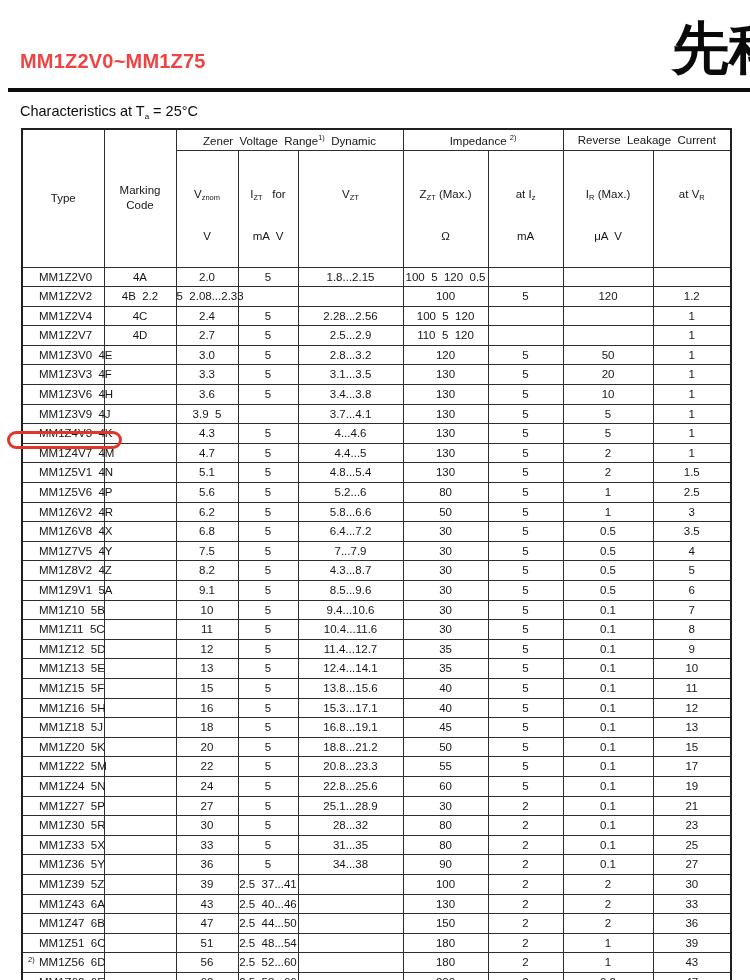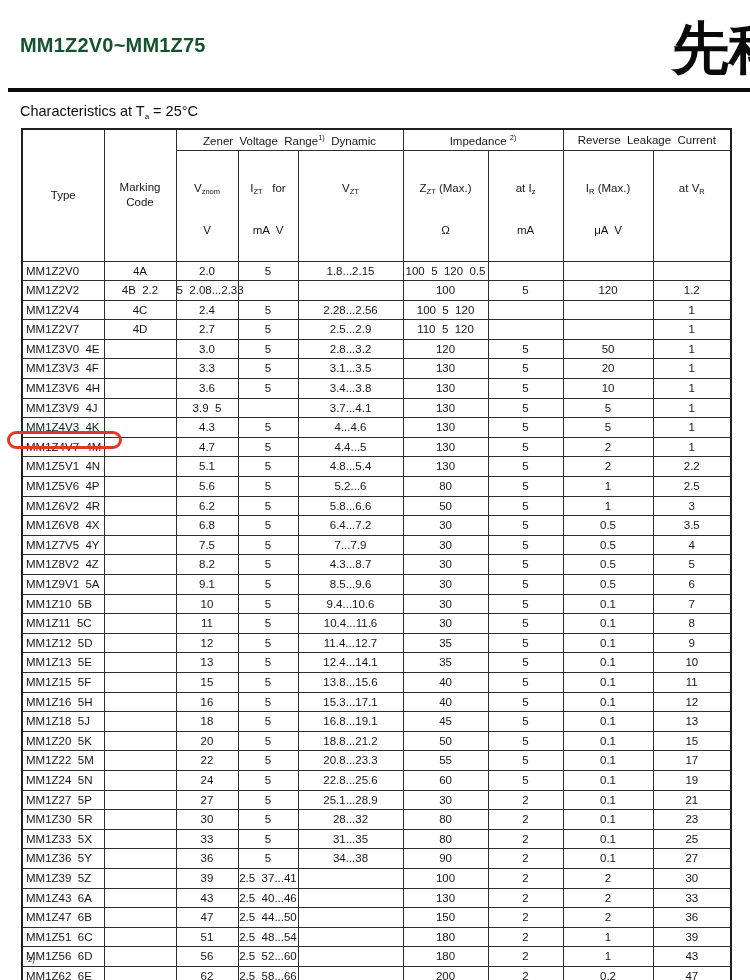--- a/index.html
+++ b/index.html
@@ -1,21 +1,21 @@
 <!DOCTYPE html>
 <html><head>
 <meta charset="utf-8">
 <style>
   * { margin:0; padding:0; box-sizing:border-box; }
   html,body { width:750px; height:980px; background:#ffffff; }
   body { position:relative; font-family:"Liberation Sans","DejaVu Sans",sans-serif; color:#1b1b1b; overflow:hidden; }
 
   .page-title {
-    position:absolute; left:20px; top:34px;
-    font-size:20px; font-weight:bold; letter-spacing:0.2px; color:#14532d;text-align:right;
+    position:absolute; left:20px; top:50px;
+    font-size:20px; font-weight:bold; letter-spacing:0.2px; color:#ef4444;text-align:right;
   }
 
   .logo { position:absolute; left:565px; top:7px; width:185px; height:80px; }
   .logo-circle {
     position:absolute; left:0; top:1px; width:77px; height:77px;
     border:2px solid #3c3c3c; border-radius:50%;
     display:flex; align-items:center; justify-content:center;
   }
   .logo-inner {
     width:63px; height:63px; border-radius:50%;
@@ -47,34 +47,34 @@
     border:2px solid #202020;
     font-size:11.5px; color:#161616;
   }
   table.chars td {
     border:1px solid #2e2e2e;
     white-space:pre; overflow:visible;
     text-align:center; vertical-align:middle;
     padding:0;
   }
   tr.h1 td { height:21px; font-size:11.5px;margin-top:36px; }
-  tr.h2 td { height:35px; vertical-align:top; padding-top:6px; font-size:11.5px; }
+  tr.h2 td { height:35px; vertical-align:top; padding-top:12px; font-size:11.5px; }
   tr.h2 .l1 { line-height:15px; }
   tr.h2 .l2 { line-height:14px; }
   td.gh1 { text-align:left; padding-left:28px; }
   td.rowspan2 { vertical-align:middle; line-height:15px; }
   sup { font-size:7.5px; vertical-align:5px; }
   sub { font-size:7.5px; vertical-align:-2px; }
   td.nr { border-right:hidden; }
   td.pl { border-left:hidden; position:relative; }
   td.pl::before {
     content:""; position:absolute; left:-0.5px; bottom:0; width:1px; height:19px; background:#2e2e2e;
   }
   tbody td { height:18.6px; line-height:18.6px; }
-  tbody td.c-type { text-align:left; padding-left:3px; }
+  tbody td.c-type { text-align:left; padding-left:16px; }
 
   .red-box {
     position:absolute; left:6px; top:360px; width:121px; height:23px;
     border:3px solid #df382b; border-radius:11px;
     z-index:4; pointer-events:none;
   }
 
   .footnotes { position:absolute; left:28px; top:951px; font-size:11.5px; color:#161616; }
   .footnote { line-height:17px; white-space:pre; }
   .footnote sup { font-size:7.5px; vertical-align:5px; }
@@ -257,21 +257,21 @@
       </tr>
       <tr>
         <td class="c-type">MM1Z5V1  4N</td>
         <td class="c-num"></td>
         <td class="c-num">5.1</td>
         <td class="c-num">5</td>
         <td class="c-num">4.8...5.4</td>
         <td class="c-num">130</td>
         <td class="c-num">5</td>
         <td class="c-num">2</td>
-        <td class="c-num">2.2</td>
+        <td class="c-num">1.5</td>
       </tr>
       <tr>
         <td class="c-type">MM1Z5V6  4P</td>
         <td class="c-num"></td>
         <td class="c-num">5.6</td>
         <td class="c-num">5</td>
         <td class="c-num">5.2...6</td>
         <td class="c-num">80</td>
         <td class="c-num">5</td>
         <td class="c-num">1</td>

